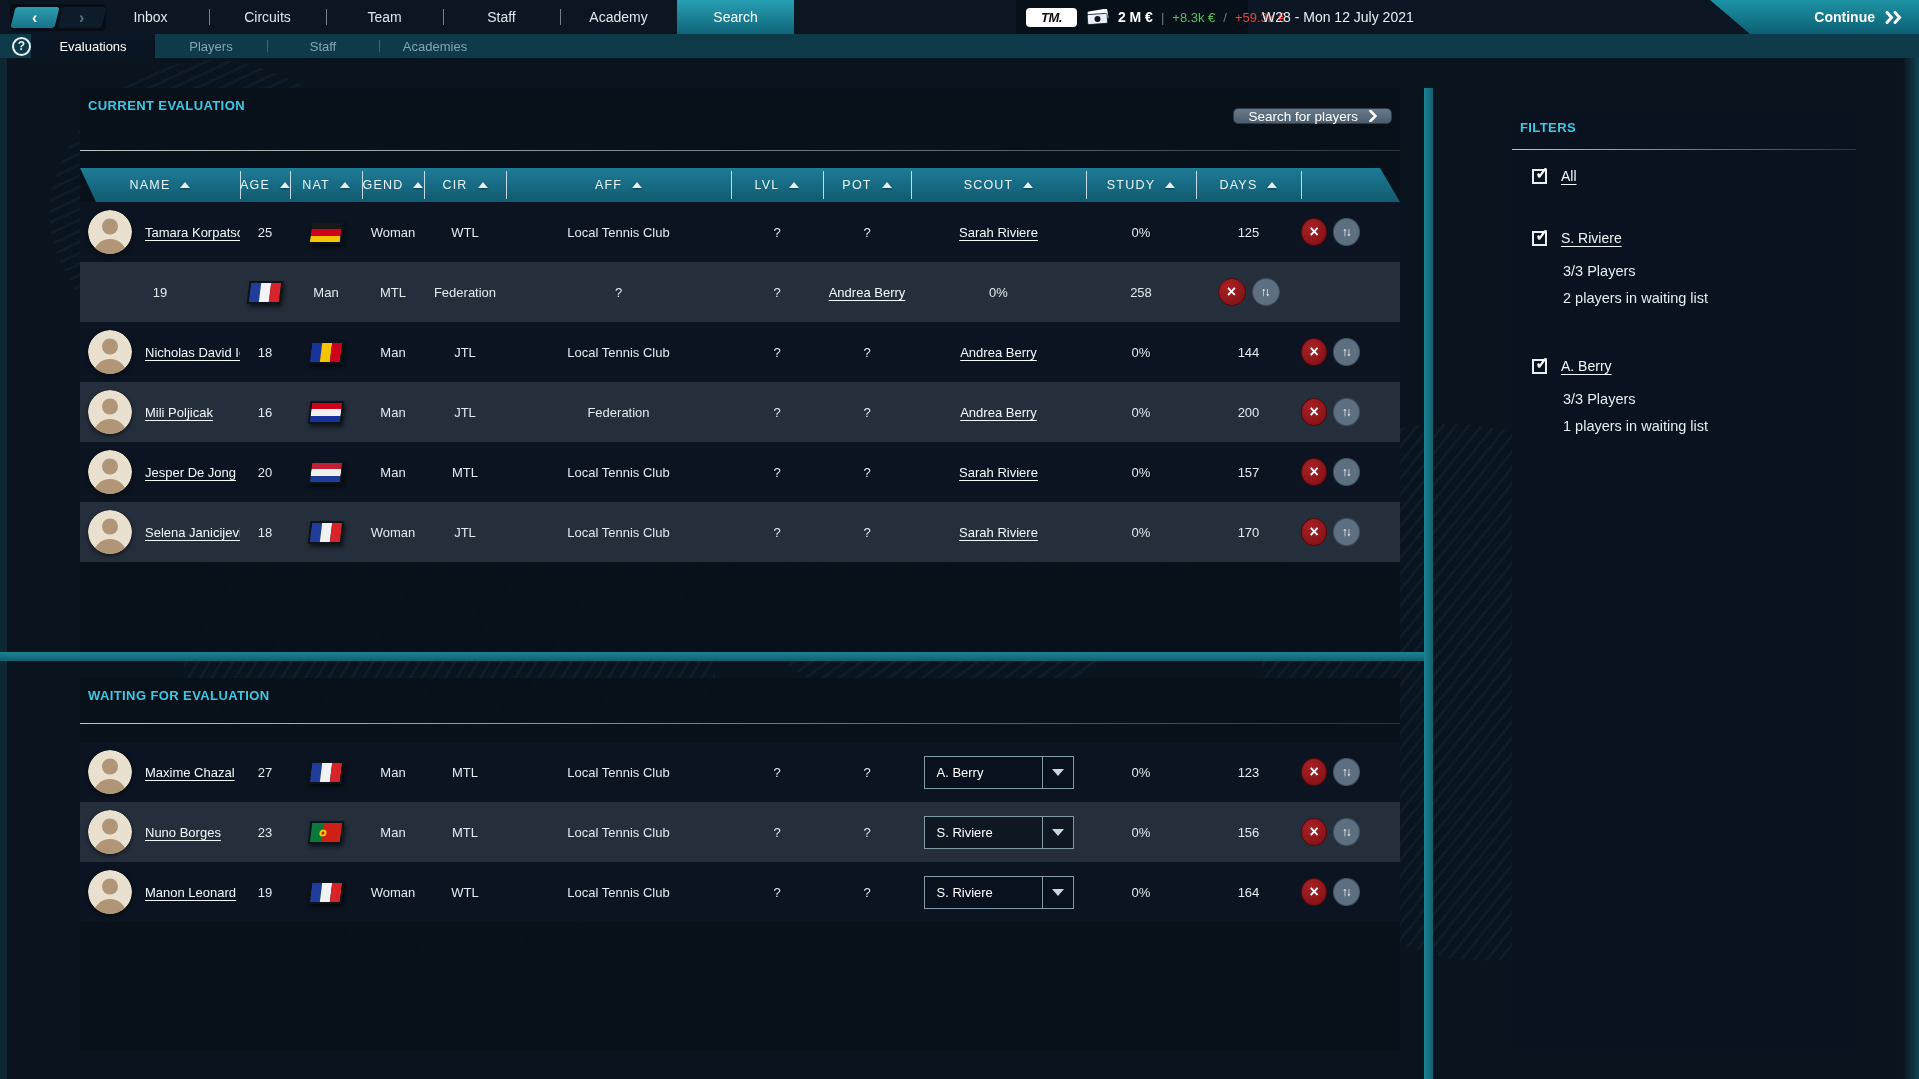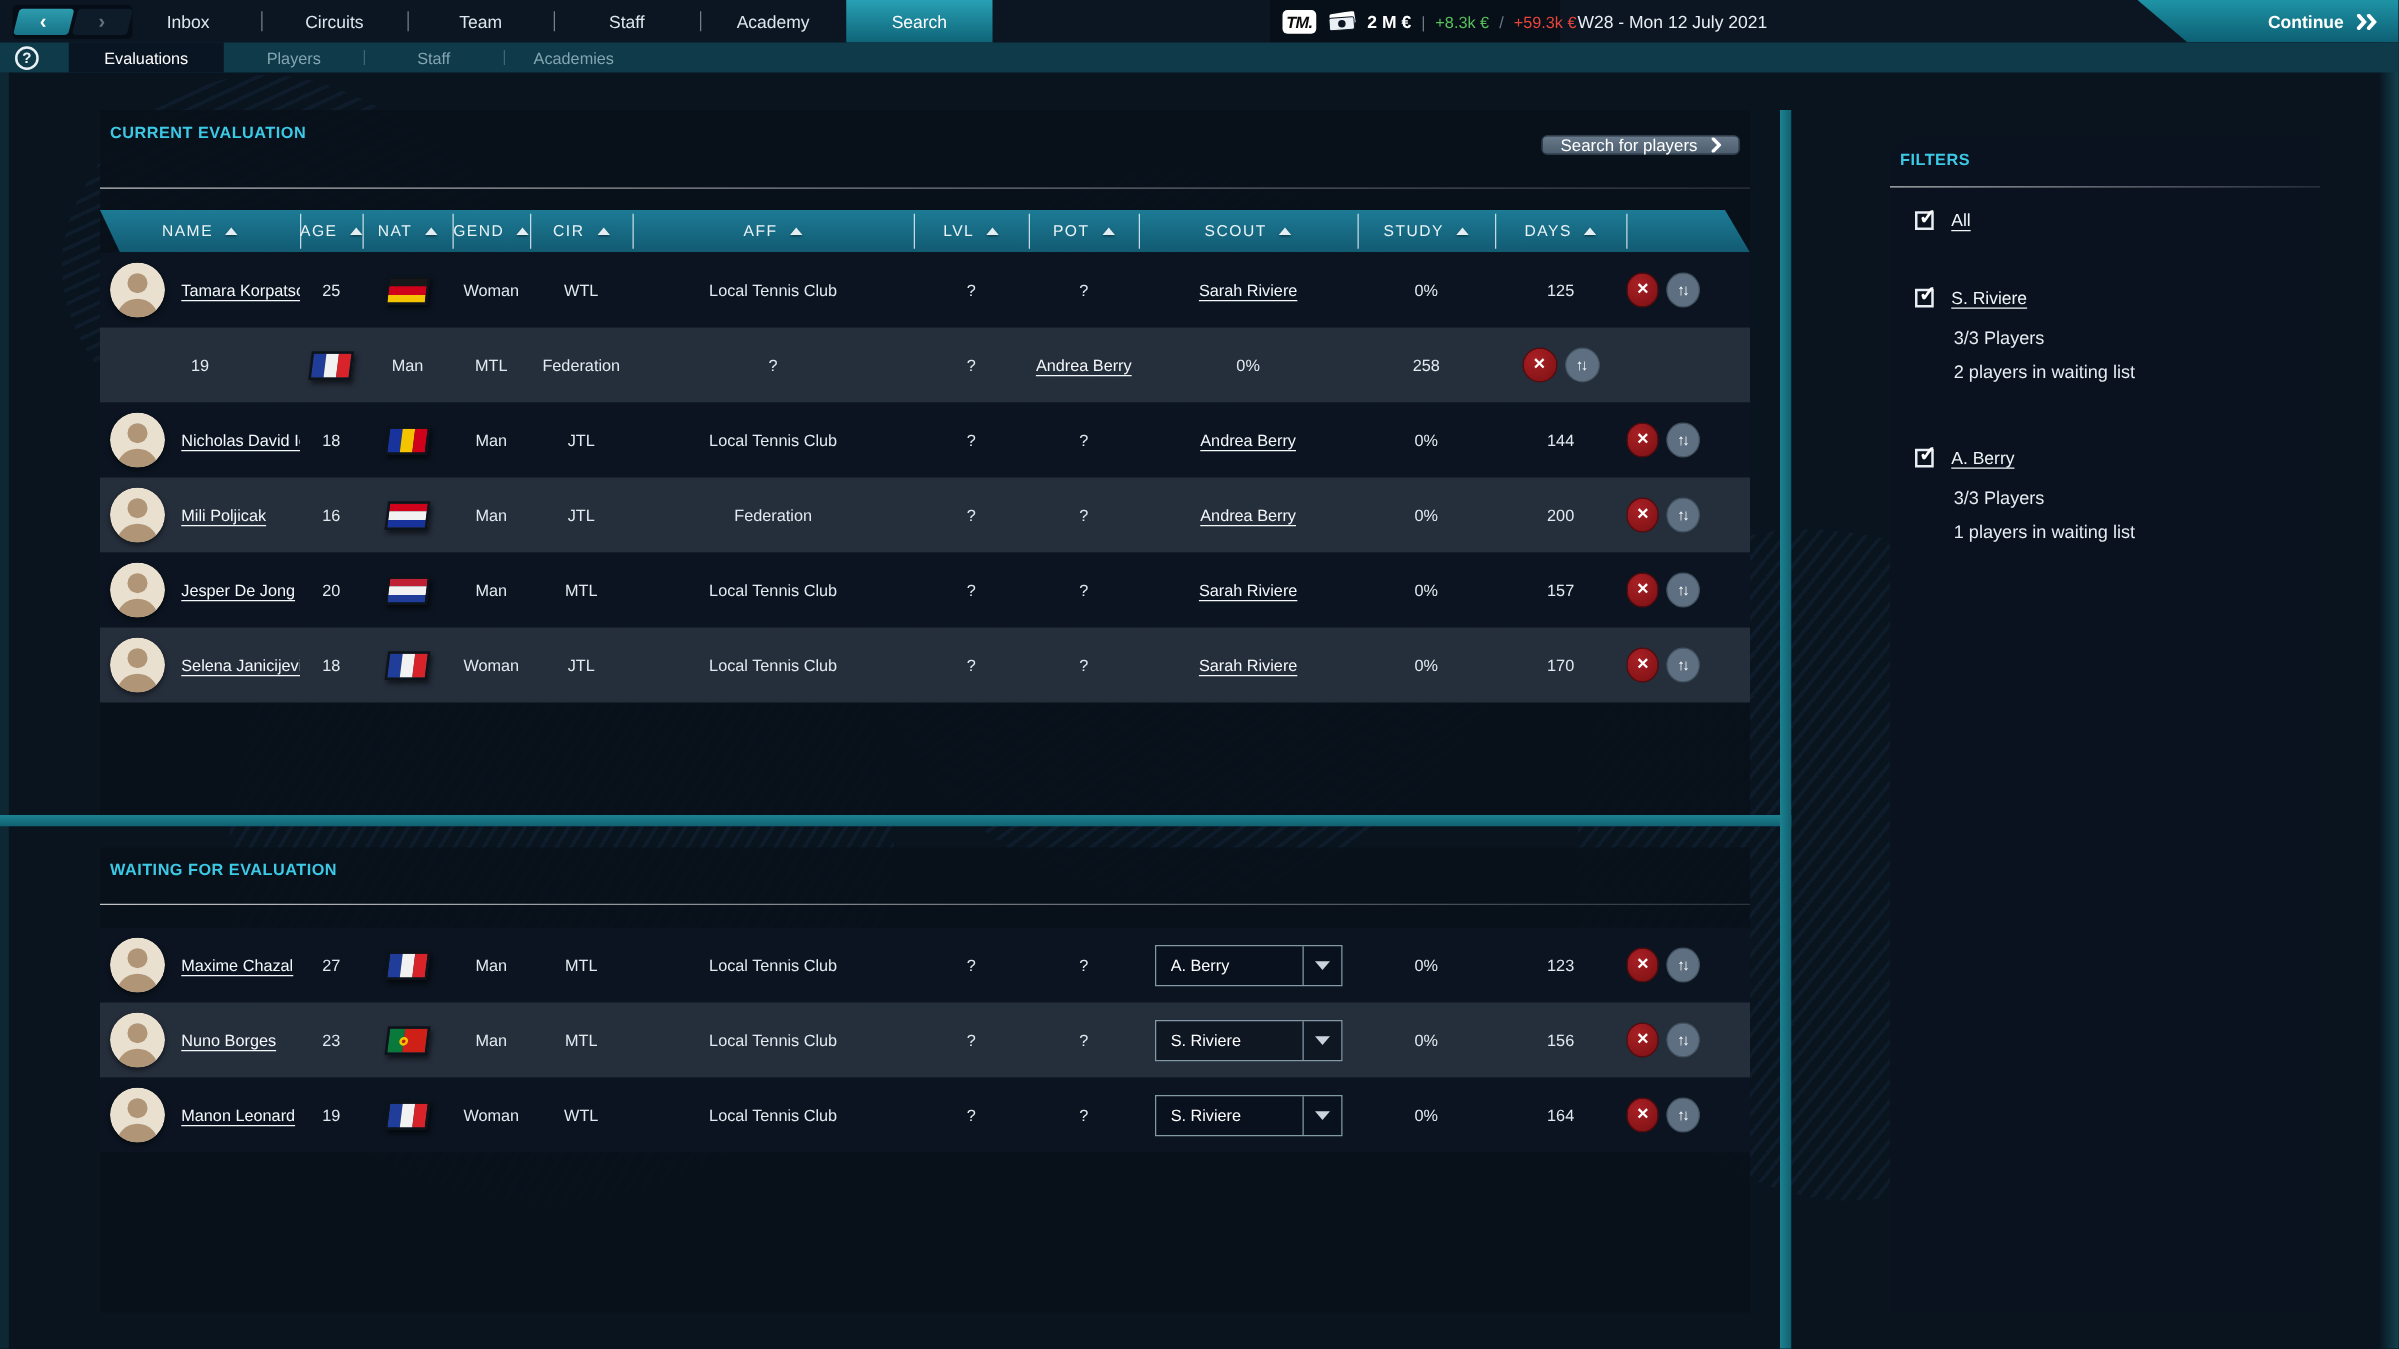--- a/index.html
+++ b/index.html
@@ -32,32 +32,32 @@
   .arrow-btn.back{background:linear-gradient(180deg,#2d9cae,#177388);}
   .arrow-btn.fwd{background:#0e1c2a;}
   .arrow-glyph{transform:skewX(14deg);font-weight:bold;font-size:16px;line-height:1;color:#fff;}
   .arrow-btn.fwd .arrow-glyph{color:#5d7282;}
   .nav-tabs{display:flex;height:100%;margin-left:-14px;}
   .nav-tab{width:117px;height:100%;display:flex;align-items:center;justify-content:center;font-size:14px;color:#dde6ec;position:relative;cursor:pointer;}
   .nav-tab:not(:first-child)::before{content:"";position:absolute;left:0;top:9px;height:16px;width:1px;background:rgba(222,233,240,.5);}
   .nav-tab.active{background:linear-gradient(180deg,#28a0b4,#0f6478);color:#fff;}
   .nav-tab.active::before,.nav-tab.active + .nav-tab::before{display:none;}
   .money-box{position:absolute;left:1016px;top:0;height:34px;width:232px;background:#070f19;display:flex;align-items:center;gap:8px;padding:0 10px;}
-  .tm-logo{background:#fff;border-radius:4px;color:#0c0c0c;font-weight:bold;font-style:italic;font-size:13px;padding:2px 3px;letter-spacing:-.5px;}
+  .tm-logo{background:#fff;border-radius:4px;color:#0c0c0c;font-weight:bold;font-style:italic;font-size:13px;padding:2px 15px;letter-spacing:-.5px;}
   .balance{font-size:14px;font-weight:bold;color:#fff;white-space:nowrap;}
   .tb-div{color:#6c7a86;font-size:13px;}
   .delta-pos{color:#57c05a;font-size:13px;white-space:nowrap;}
   .delta-neg{color:#e8453c;font-size:13px;white-space:nowrap;}
   .date-label{position:absolute;left:1262px;top:0;height:34px;display:flex;align-items:center;font-size:14px;color:#e8eef3;white-space:nowrap;}
   .continue-btn{position:absolute;right:0;top:0;width:209px;height:34px;background:linear-gradient(180deg,#1e93a5,#0d5f73);clip-path:polygon(0 0,100% 0,100% 100%,40px 100%);display:flex;align-items:center;justify-content:flex-end;gap:10px;padding-right:16px;color:#fff;font-weight:bold;font-size:14px;cursor:pointer;z-index:51;}
 
   
   .subnav{position:absolute;left:0;top:34px;width:100%;height:24px;background:#0e3a4a;display:flex;align-items:center;z-index:50;}
   .help-icon{margin-left:12px;width:19px;height:19px;border:2px solid #e9f1f5;border-radius:50%;display:flex;align-items:center;justify-content:center;font-size:12px;font-weight:bold;color:#e9f1f5;flex:none;cursor:pointer;}
-  .sub-tabs{display:flex;height:100%;margin-left:24px;}
+  .sub-tabs{display:flex;height:100%;}
   .sub-tab{min-width:112px;padding:0 18px;display:flex;align-items:center;justify-content:center;font-size:13px;color:#84a5b1;position:relative;cursor:pointer;}
   .sub-tab:not(:first-child)::before{content:"";position:absolute;left:0;top:6px;height:12px;width:1px;background:rgba(180,205,215,.3);}
   .sub-tab.active{background:#0a1523;color:#fff;min-width:124px;}
   .sub-tab.active + .sub-tab::before{display:none;}
 
   
   .panel{position:absolute;background:rgba(8,16,26,.88);z-index:10;}
   .panel-current{left:80px;top:88px;width:1320px;height:564px;}
   .panel-waiting{left:80px;top:678px;width:1320px;height:372px;}
   .panel-filters{left:1512px;top:110px;width:344px;height:940px;background:rgba(9,18,30,.9);clip-path:polygon(14px 0,100% 0,100% 100%,0 100%,0 14px);}

